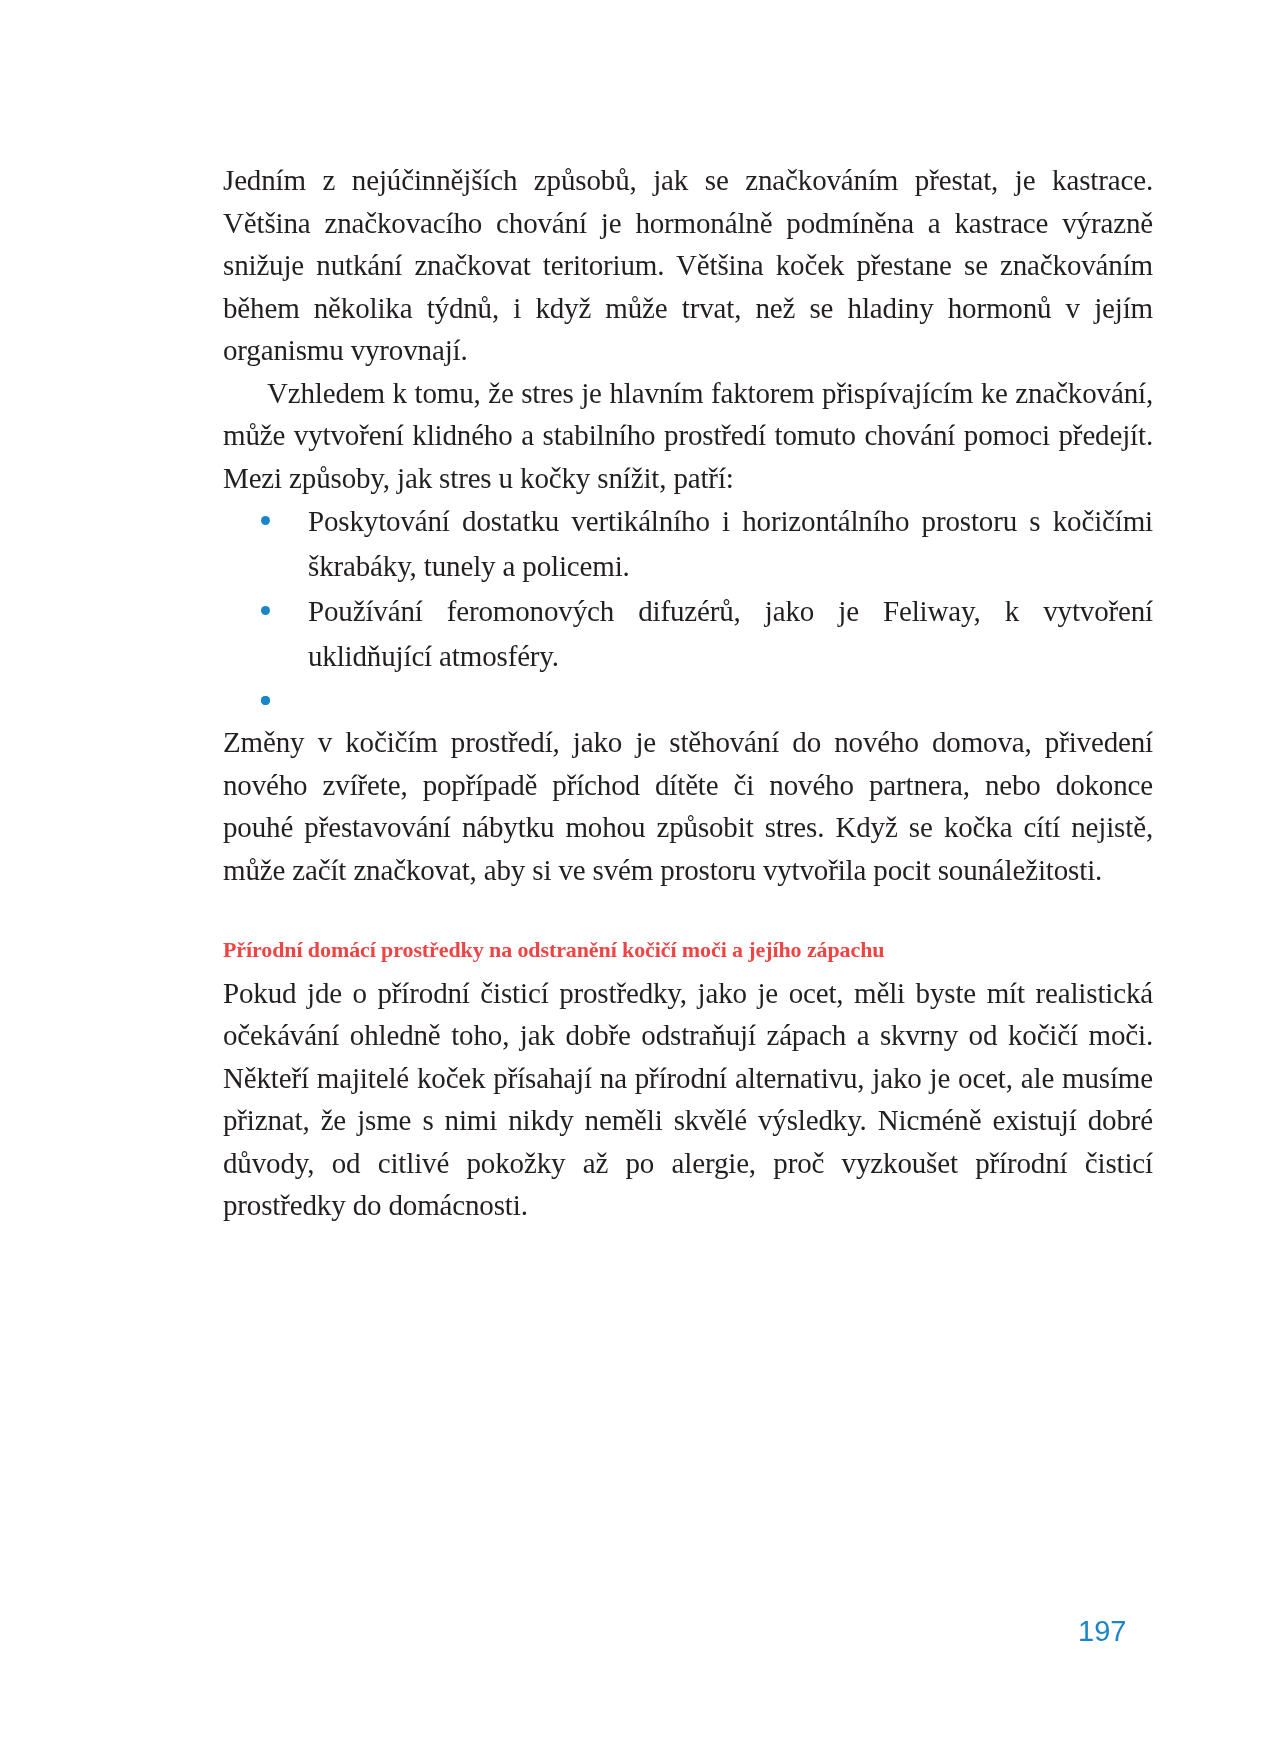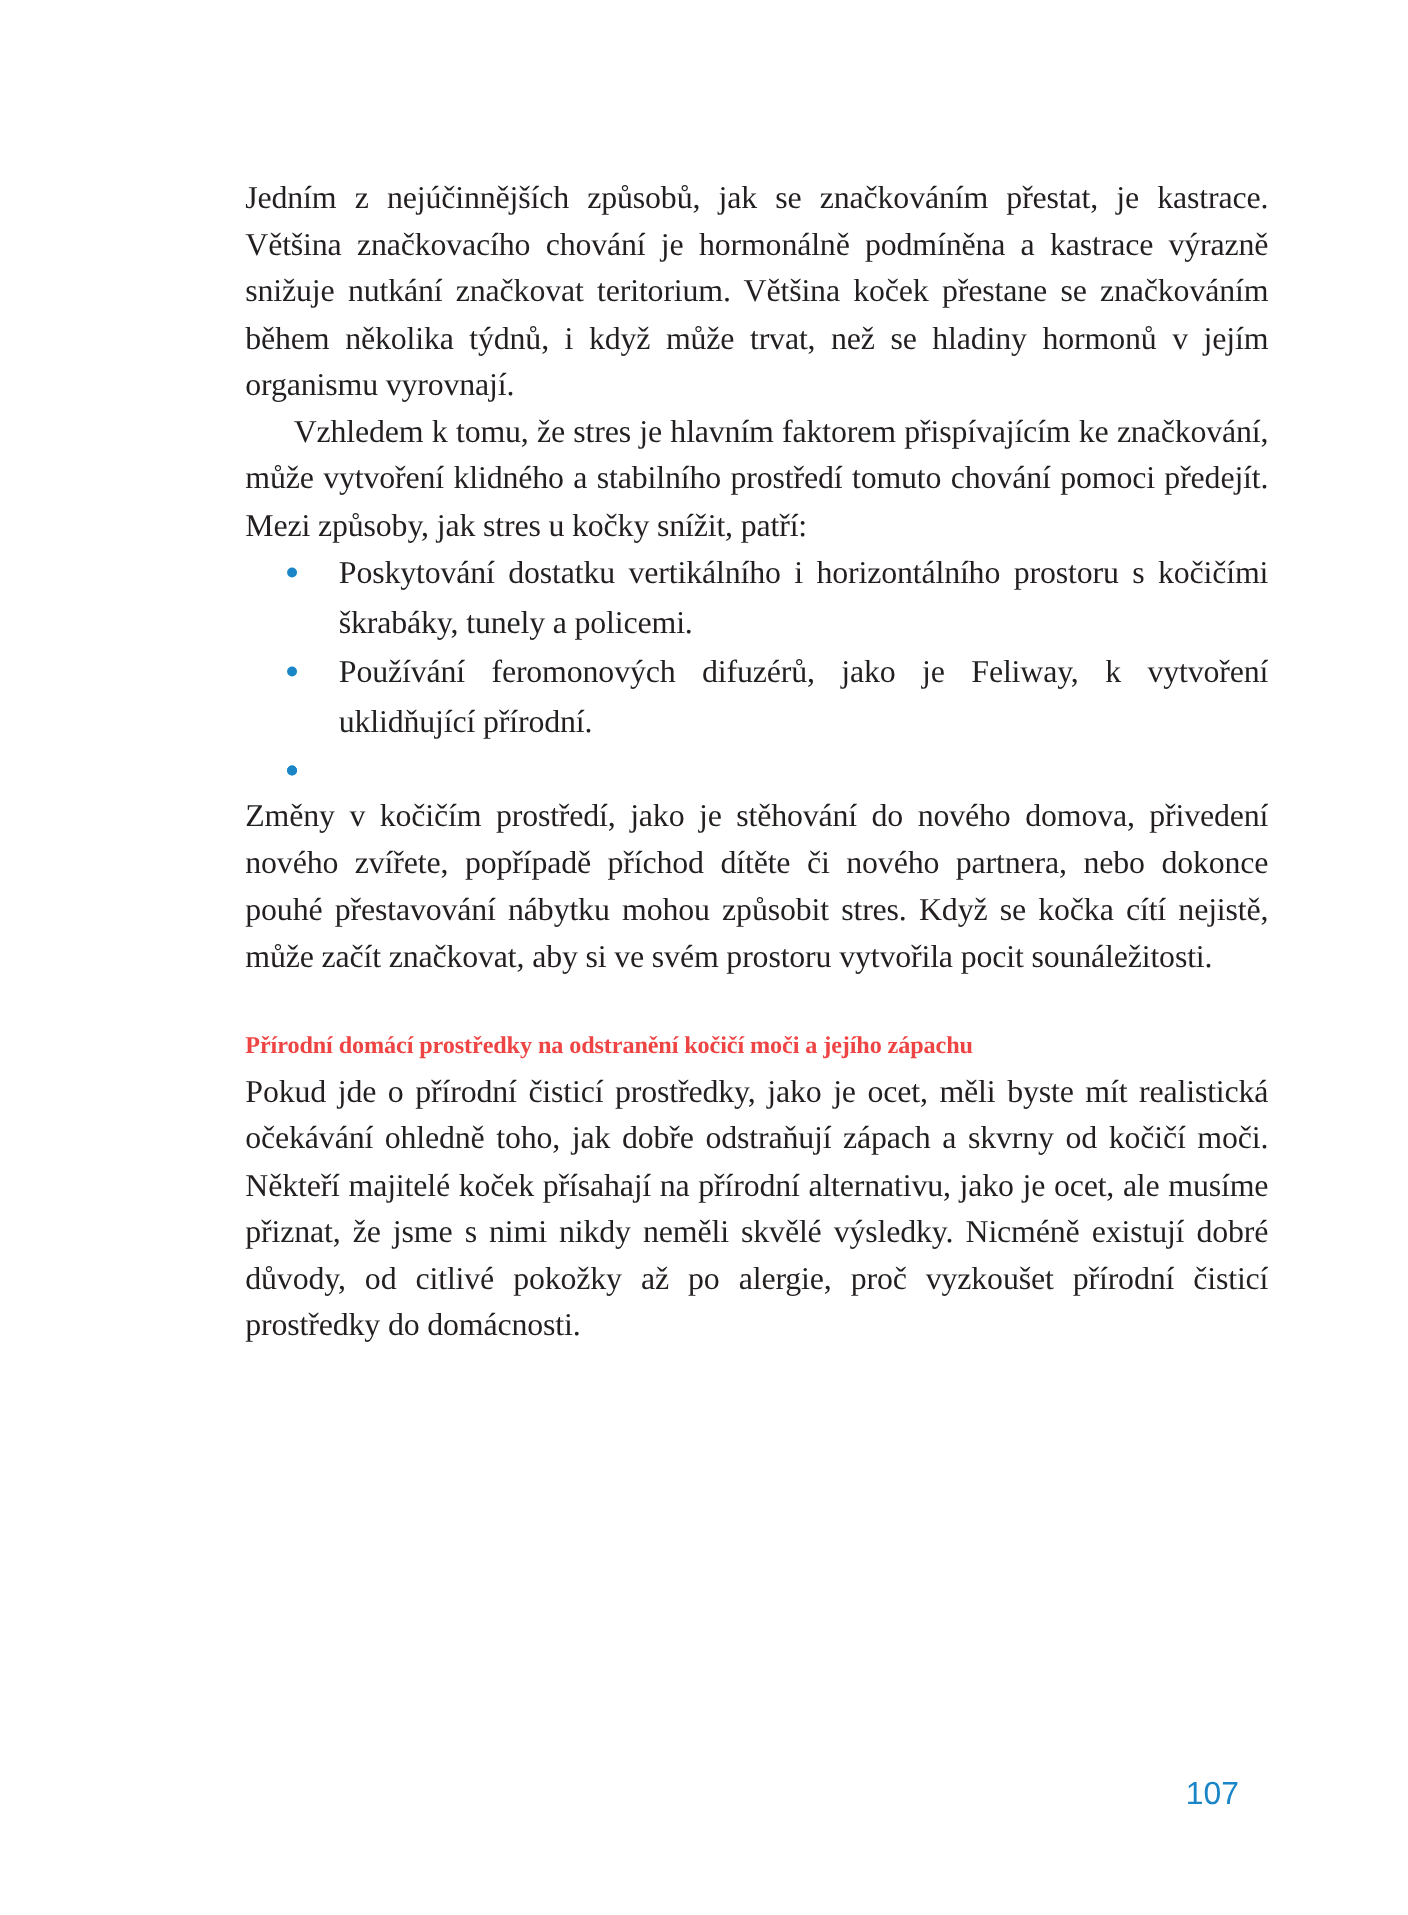--- a/index.html
+++ b/index.html
@@ -81,32 +81,32 @@
   <p class="para">Jedním z nejúčinnějších způsobů, jak se značkováním přestat, je kastrace. Většina značkovacího chování je hormonálně podmíněna a kastrace výrazně snižuje nutkání značkovat teritorium. Většina koček přestane se značkováním během několika týdnů, i když může trvat, než se hladiny hormonů v jejím organismu vyrovnají.</p>
   <p class="para indent">Vzhledem k tomu, že stres je hlavním faktorem přispívajícím ke značkování, může vytvoření klidného a stabilního prostředí tomuto chování pomoci předejít. Mezi způsoby, jak stres u kočky snížit, patří:</p>
 
   <ul class="bullets">
     <li>
       <span class="bullet-dot"></span>
       <span>Poskytování dostatku vertikálního i horizontálního prostoru s kočičími škrabáky, tunely a policemi.</span>
     </li>
     <li>
       <span class="bullet-dot"></span>
-      <span>Používání feromonových difuzérů, jako je Feliway, k vytvoření uklidňující přírodní.</span>
+      <span>Používání feromonových difuzérů, jako je Feliway, k vytvoření uklidňující atmosféry.</span>
     </li>
     <li>
       <span class="bullet-dot"></span>
     </li>
     <li>
       <span class="bullet-dot"></span>
     </li>
   </ul>
 
   <div class="gap-large"></div>
 
   <p class="para">Změny v kočičím prostředí, jako je stěhování do nového domova, přivedení nového zvířete, popřípadě příchod dítěte či nového partnera, nebo dokonce pouhé přestavování nábytku mohou způsobit stres. Když se kočka cítí nejistě, může začít značkovat, aby si ve svém prostoru vytvořila pocit sounáležitosti.</p>
 
   <h2 class="heading">Přírodní domácí prostředky na odstranění kočičí moči a jejího zápachu</h2>
 
   <p class="para">Pokud jde o přírodní čisticí prostředky, jako je ocet, měli byste mít realistická očekávání ohledně toho, jak dobře odstraňují zápach a skvrny od kočičí moči. Někteří majitelé koček přísahají na přírodní alternativu, jako je ocet, ale musíme přiznat, že jsme s nimi nikdy neměli skvělé výsledky. Nicméně existují dobré důvody, od citlivé pokožky až po alergie, proč vyzkoušet přírodní čisticí prostředky do domácnosti.</p>
 </div>
 
-<div class="page-number">107</div>
+<div class="page-number">197</div>
 
 </body></html>

